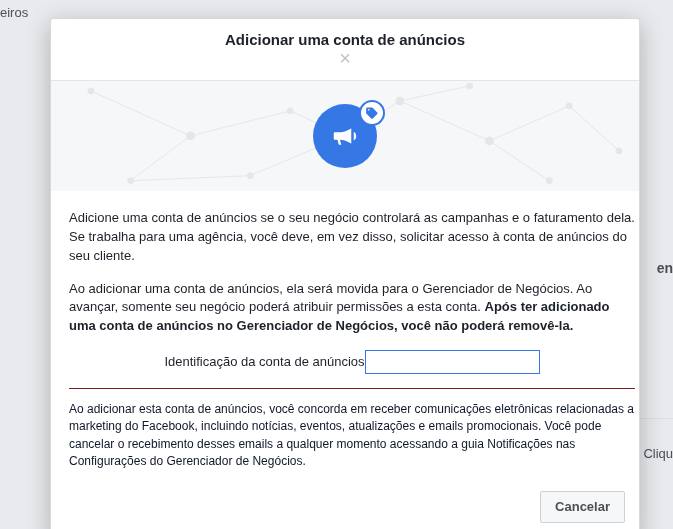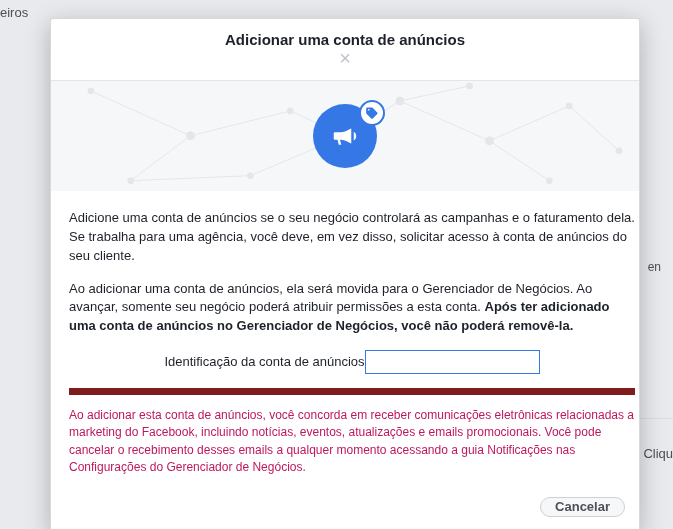--- a/index.html
+++ b/index.html
@@ -10,21 +10,21 @@
     background: #e9eaed;
     overflow: hidden;
     position: relative;
   }
   .bg-fragments {
     position: absolute; inset: 0;
     color: #4b4f56;
     font-size: 13px;
   }
   .bg-top-left { position: absolute; left: 0; top: 5px; }
-  .bg-right1 { position: absolute; right: 12px; top: 260px; font-weight: normal; font-size: 12px; }
+  .bg-right1 { position: absolute; right: 0; top: 260px; font-weight: bold; font-size: 14px; }
   .bg-divider { position: absolute; right: 0; left: 632px; top: 418px; border-top: 1px solid #dadde1; }
   .bg-right2 { position: absolute; right: 0; top: 446px; text-align: center; }
   .modal {
     position: absolute;
     left: 50px; top: 18px;
     width: 590px;
     background: #fff;
     border: 1px solid rgba(0,0,0,.15);
     border-radius: 3px;
     box-shadow: 0 6px 24px rgba(0,0,0,.25);
@@ -84,35 +84,35 @@
   .field-label { font-size: 13px; color: #1d2129; }
   .field-input {
     width: 175px; height: 24px;
     border: 1px solid #3578e5;
     padding: 2px 6px;
     font-size: 13px;
     outline: none;
     background: #fff;
   }
   .disclaimer {
-    border-top: 7px solid #7f1d1d;
+    border-top: 1px solid #7f1d1d;
     padding-top: 12px;
     font-size: 12px;
-    color: #be185d;
+    color: #0f172a;
     line-height: 1.45;
   }
   .modal-footer {
     padding: 10px 14px 14px 14px;
     display: flex; justify-content: flex-end; gap: 8px;
   }
   .btn {
     font-size: 13px;
     font-weight: bold;
-    padding: 0 14px;
-    border-radius: 12px;
+    padding: 6px 14px;
+    border-radius: 2px;
     cursor: pointer;
     border: 1px solid transparent;
     line-height: 18px;
   }
   .btn-secondary {
     background: #f6f7f9;
     border-color: #ced0d4;
     color: #4b4f56;
   }
   .btn-primary {

